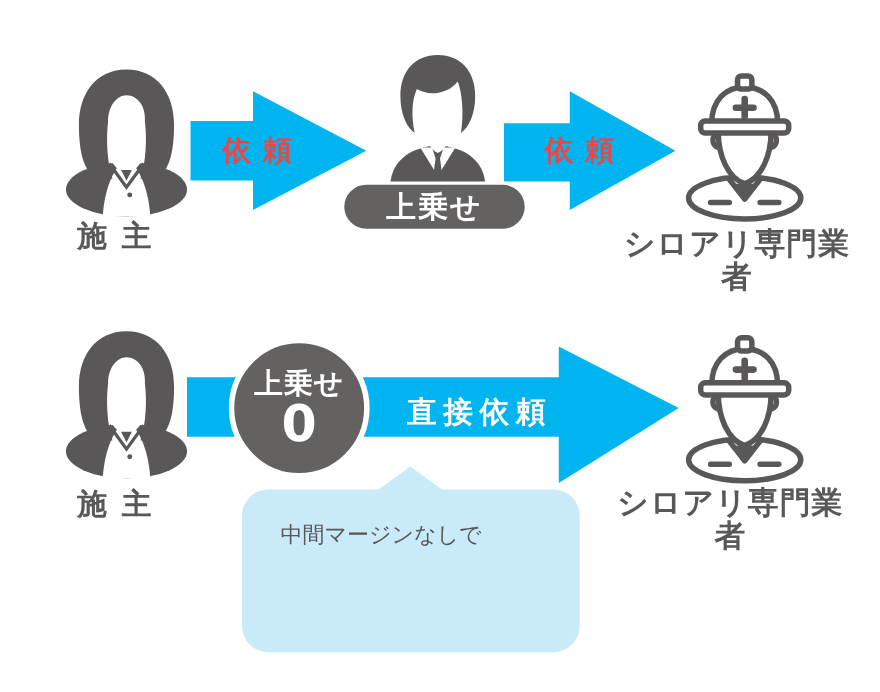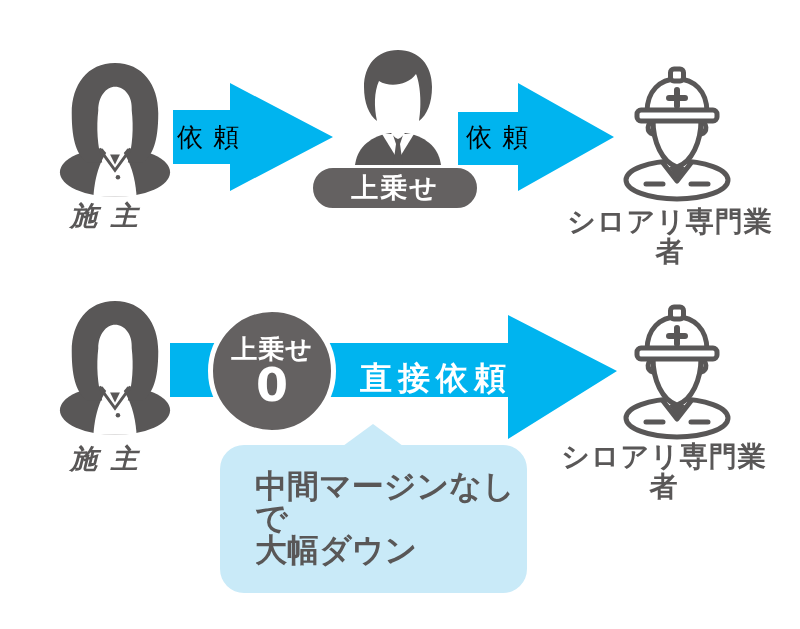--- a/index.html
+++ b/index.html
@@ -10,38 +10,38 @@
     --text-gray:#595757;
   }
   *{margin:0;padding:0;box-sizing:content-box;}
   html,body{background:#fff;}
   body{font-family:"DejaVu Sans","Liberation Sans",sans-serif;}
   .canvas{position:relative;width:800px;height:629px;background:#ffffff;overflow:hidden;}
   .abs{position:absolute;}
   .jp{color:var(--text-gray);font-weight:700;}
   .center{text-align:center;}
   .icon-box svg{display:block;width:100%;height:100%;}
-  .arrow-label{color:#000000;font-weight:400;font-size:26px;line-height:30px;text-align:left;letter-spacing:1px;}
-  .owner-label{font-size:27px;line-height:30px;letter-spacing:2px;font-style:italic;}
+  .arrow-label{color:#ef4444;font-weight:700;font-size:26px;line-height:30px;text-align:center;letter-spacing:1px;}
+  .owner-label{font-size:27px;line-height:30px;letter-spacing:2px;}
   .spec-label{font-size:28px;line-height:30px;letter-spacing:1px;}
   .caption{font-size:24px;line-height:31px;letter-spacing:1px;}
   .badge{display:flex;align-items:center;justify-content:center;
     background:var(--badge-gray);border:3px solid #ffffff;border-radius:24px;
     color:#fff;font-weight:700;font-size:27px;letter-spacing:2px;}
   .markup-circle{display:flex;flex-direction:column;align-items:center;justify-content:center;
     background:var(--badge-gray);border:5px solid #ffffff;border-radius:50%;
     color:#fff;font-weight:700;z-index:3;}
   .markup-circle .circle-word{font-size:26px;line-height:28px;letter-spacing:1px;}
   .markup-circle .circle-zero{font-size:46px;line-height:44px;}
-  .direct-label{color:#fff;font-weight:700;font-size:32px;letter-spacing:6px;text-indent:6px;z-index:3;}
+  .direct-label{color:#fff;font-weight:700;font-size:27px;letter-spacing:6px;text-indent:6px;z-index:3;}
   .bubble{background:var(--bubble-blue);border-radius:24px;z-index:2;}
   .bubble-pointer{position:absolute;top:-21px;left:123px;width:0;height:0;
     border-left:30px solid transparent;border-right:30px solid transparent;
     border-bottom:22px solid var(--bubble-blue);}
-  .bubble-text{padding:25px 12px 0 35px;font-size:32px;line-height:32px;font-weight:700;color:var(--text-gray);}
+  .bubble-text{padding:25px 12px 0 35px;font-size:20px;line-height:32px;font-weight:400;color:var(--text-gray);}
   .z2{z-index:2;}
 </style>
 </head>
 <body>
 
 <svg width="0" height="0" style="position:absolute" aria-hidden="true">
   <defs>
     <symbol id="sym-woman" viewBox="0 0 120 142">
       <ellipse cx="60" cy="116" rx="56" ry="25" fill="var(--icon-gray)"></ellipse>
       <path d="M60 86 C49 96 40 112 38 141 L82 141 C80 112 71 96 60 86 Z" fill="#ffffff"></path>
@@ -136,17 +136,16 @@
     <svg viewBox="0 0 132 142">
         <use href="#sym-worker"></use>
       </svg>
   </div>
   <div class="abs jp spec-label center" style="left:550px;top:442px;width:228px">シロアリ専門業者</div>
 
   <div class="abs bubble" style="left:220px;top:445px;width:307px;height:148px">
     <div class="bubble-pointer"></div>
     <div class="bubble-text">
       <span style="display:block">中間マージンなしで</span>
-      <span style="display:block">大幅ダウン</span>
     </div>
   </div>
 
 </div>
 
 </body></html>

